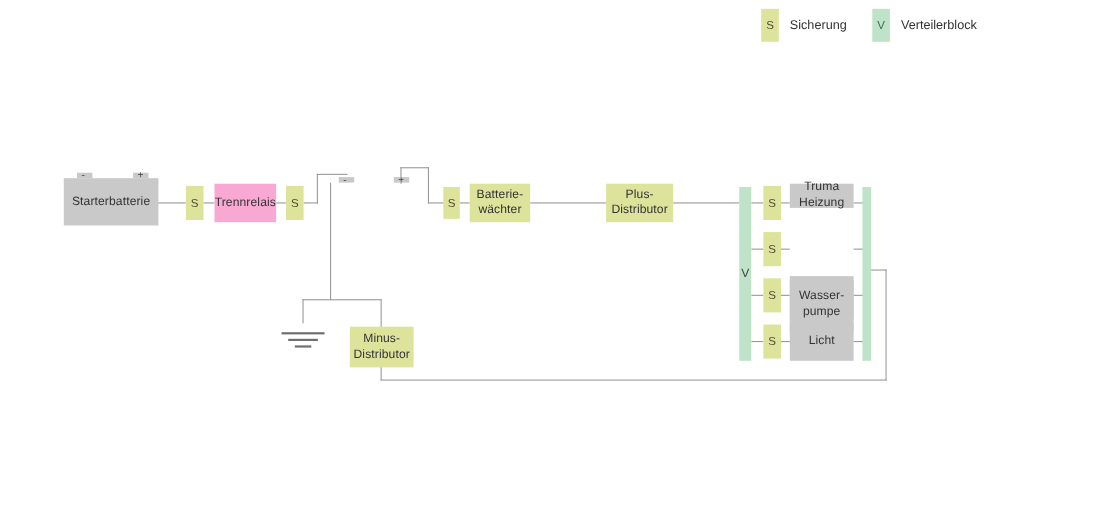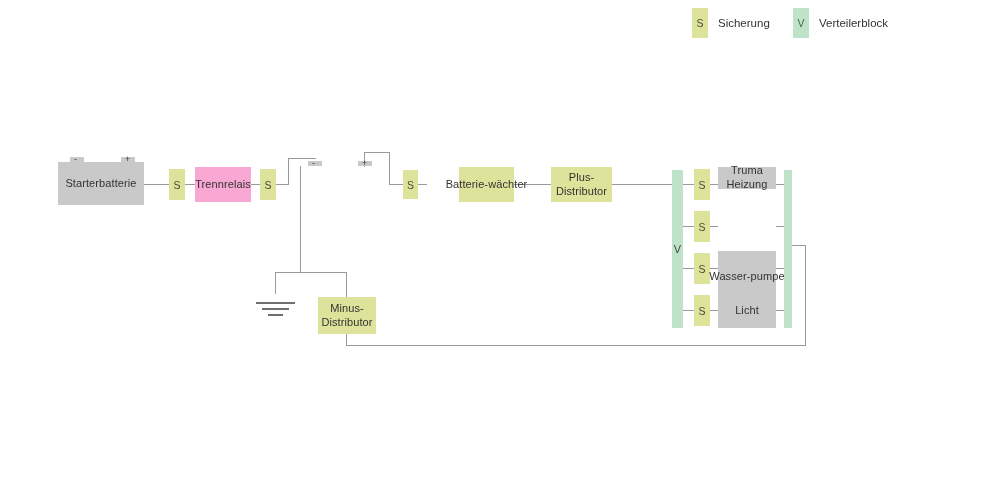--- a/index.html
+++ b/index.html
@@ -180,21 +180,21 @@
 
   <div class="fuse olive" style="left:260px; top:169px; width:16px; height:31px;">S</div>
 
   <div class="term" style="left:308px; top:161px; width:14px; height:5px;"></div>
   <div class="termsign" style="left:312px; top:159px;">-</div>
   <div class="term" style="left:358px; top:161px; width:14px; height:5px;"></div>
   <div class="termsign" style="left:362px; top:159px;">+</div>
 
   <div class="fuse olive" style="left:403px; top:170px; width:15px; height:29px;">S</div>
 
-  <div class="node olive" style="left:427px; top:167px; width:55px; height:35px; flex-direction:row;margin-left:32px;">
+  <div class="node olive" style="left:427px; top:167px; width:55px; height:35px; flex-direction:column;">
     <span>Batterie-</span>
     <span>wächter</span>
   </div>
 
   <div class="node olive" style="left:551px; top:167px; width:61px; height:35px; flex-direction:column;">
     <span>Plus-</span>
     <span>Distributor</span>
   </div>
 
   <div class="node olive" style="left:318px; top:297px; width:58px; height:37px; flex-direction:column;">
@@ -209,19 +209,19 @@
   <div class="fuse olive" style="left:694px; top:169px; width:16px; height:31px;">S</div>
   <div class="fuse olive" style="left:694px; top:211px; width:16px; height:31px;">S</div>
   <div class="fuse olive" style="left:694px; top:253px; width:16px; height:31px;">S</div>
   <div class="fuse olive" style="left:694px; top:295px; width:16px; height:31px;">S</div>
 
   <div class="node gray" style="left:718px; top:167px; width:58px; height:22px; flex-direction:column;">
     <span>Truma</span>
     <span>Heizung</span>
   </div>
   <div class="node gray" style="left:718px; top:209px; width:58px; height:35px;margin-top:46px;">Eis-Ex</div>
-  <div class="node gray" style="left:718px; top:251px; width:58px; height:51px; flex-direction:row;">
+  <div class="node gray" style="left:718px; top:251px; width:58px; height:51px; flex-direction:column;">
     <span>Wasser-</span>
     <span>pumpe</span>
   </div>
   <div class="node gray" style="left:718px; top:293px; width:58px; height:35px;">Licht</div>
 
 </div>
 
 </body></html>

